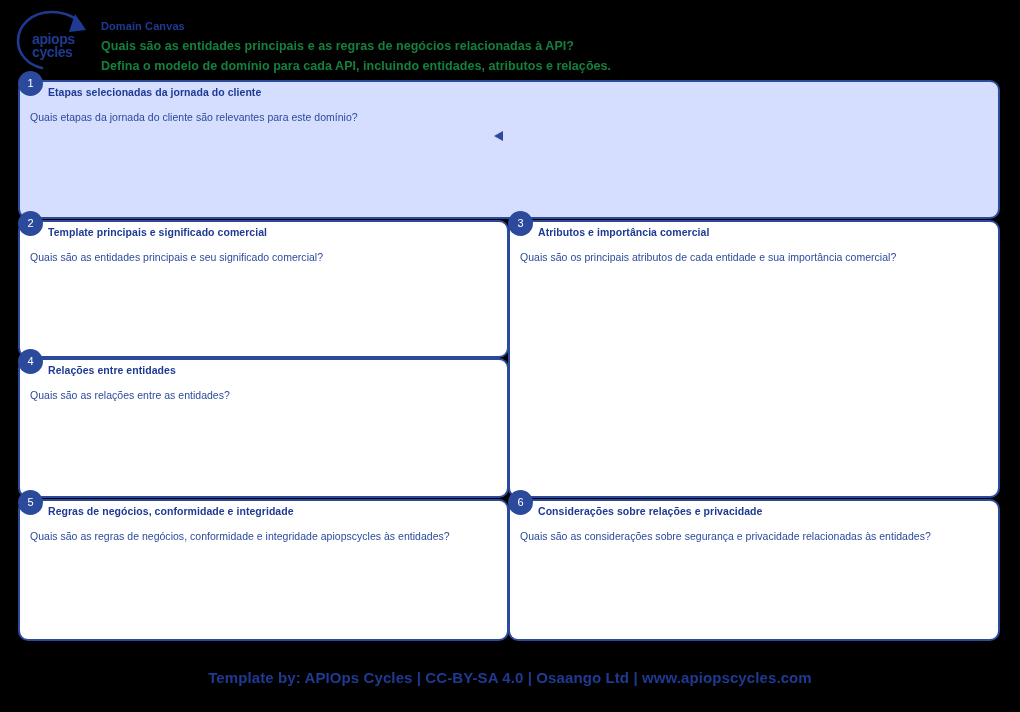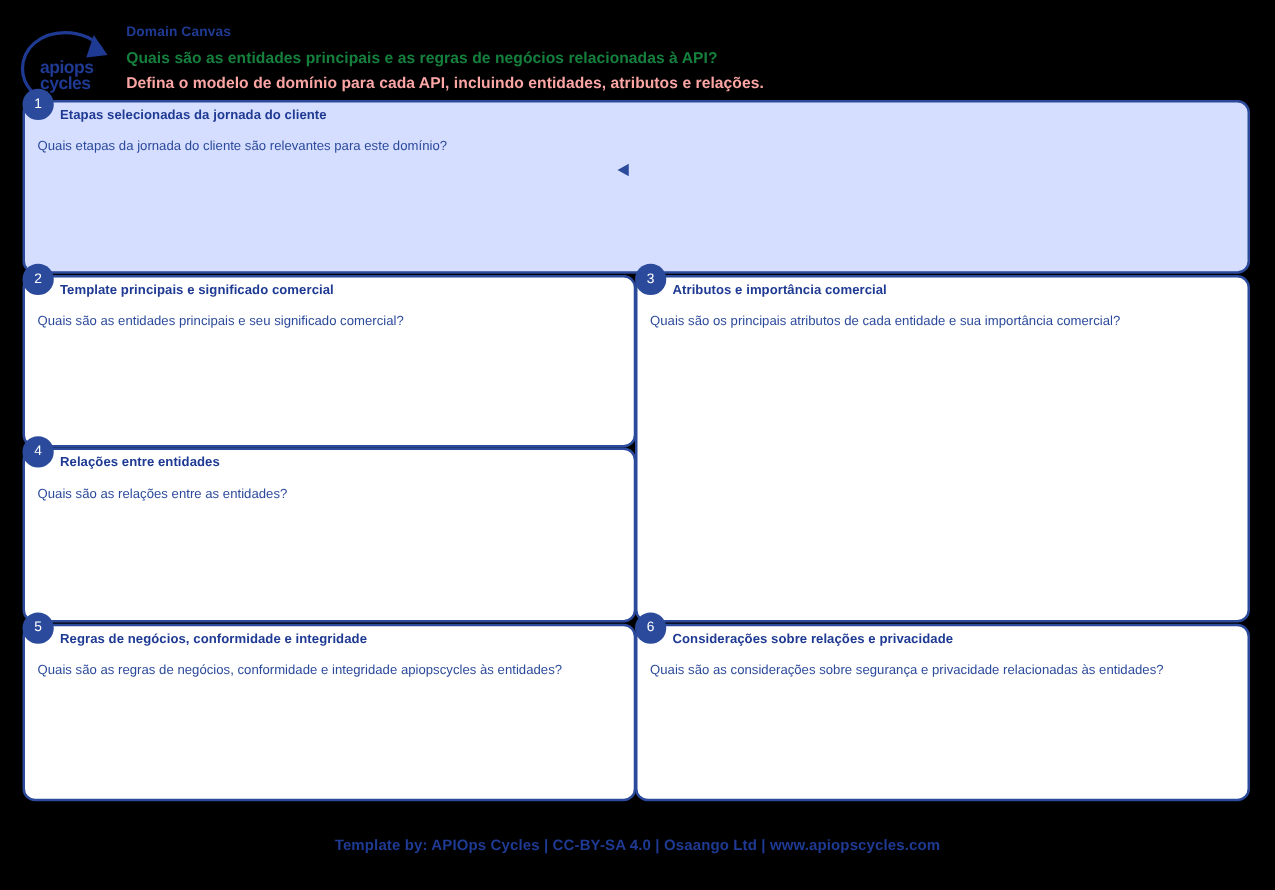--- a/index.html
+++ b/index.html
@@ -21,21 +21,21 @@
 
   
   #header {
     position: absolute;
     left: 0; top: 0;
     width: 1020px; height: 78px;
   }
 
   #logo {
     position: absolute;
-    left: 12px; top: 24px;
+    left: 12px; top: 10px;
     width: 82px; height: 62px;
   }
   #logo svg { display: block; }
 
   #header-text {
     position: absolute;
     left: 101px; top: 19px;
     width: 900px;
   }
   .hdr-title {
@@ -49,21 +49,21 @@
   .hdr-q {
     font-size: 12.5px;
     font-weight: bold;
     color: #15803d;
     line-height: 20px;
     letter-spacing: .05px;
   }
   .hdr-sub {
     font-size: 12.5px;
     font-weight: bold;
-    color: #fca5a5;
+    color: #15803d;
     line-height: 20px;
     letter-spacing: .05px;
   }
 
   
   .panel {
     position: absolute;
     border: 2px solid #2b4a9b;
     border-radius: 10px;
     background: #ffffff;
@@ -122,21 +122,21 @@
   #panel4 { left: 18px;  top: 358px; width: 491px; height: 140px; }
   #panel5 { left: 18px;  top: 499px; width: 491px; height: 142px; }
   #panel6 { left: 508px; top: 499px; width: 492px; height: 142px; }
 
   
   #footer {
     position: absolute;
     left: 0; top: 669px;
     width: 1020px;
     text-align: center;
-    font-size: 12px;
+    font-size: 15px;
     font-weight: bold;
     color: #1f3a93;
     letter-spacing: .1px;
   }
 </style>
 </head>
 <body>
 
 <div id="canvas">
 

